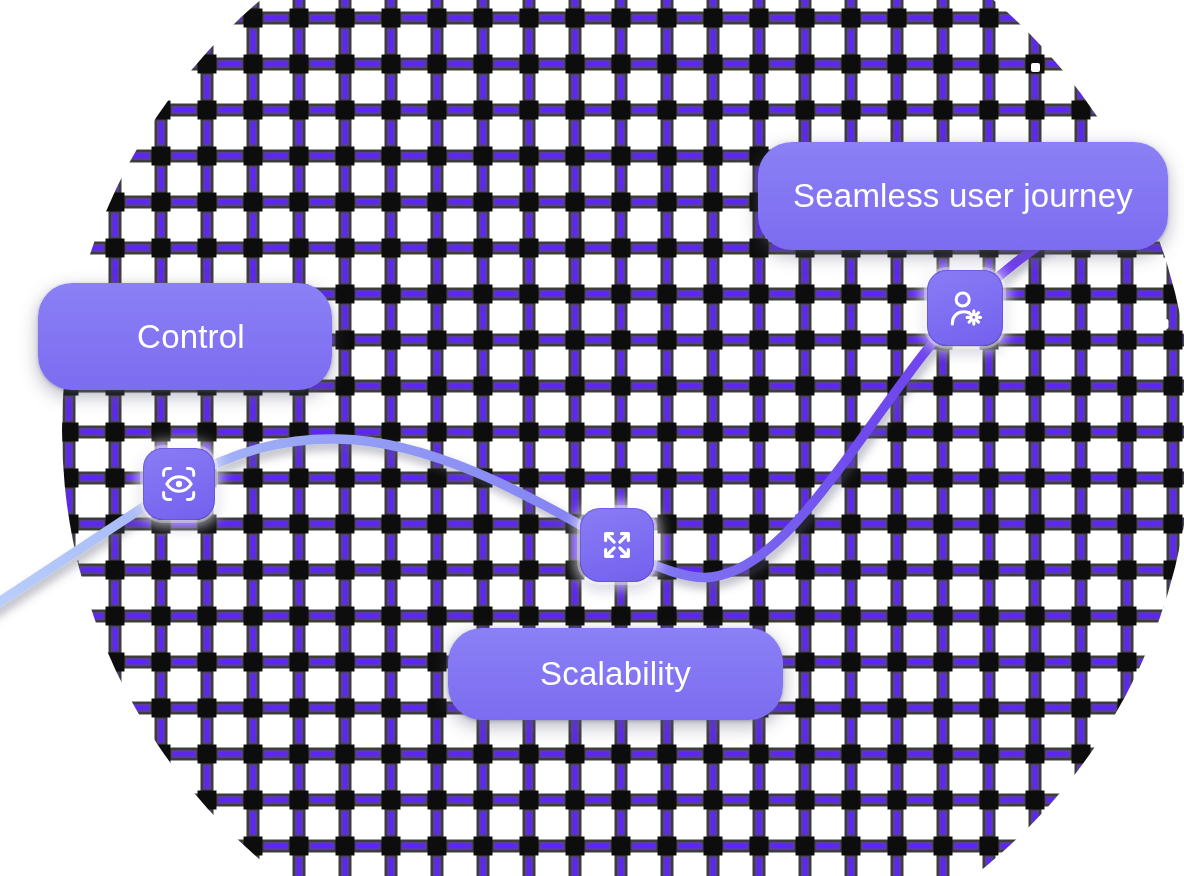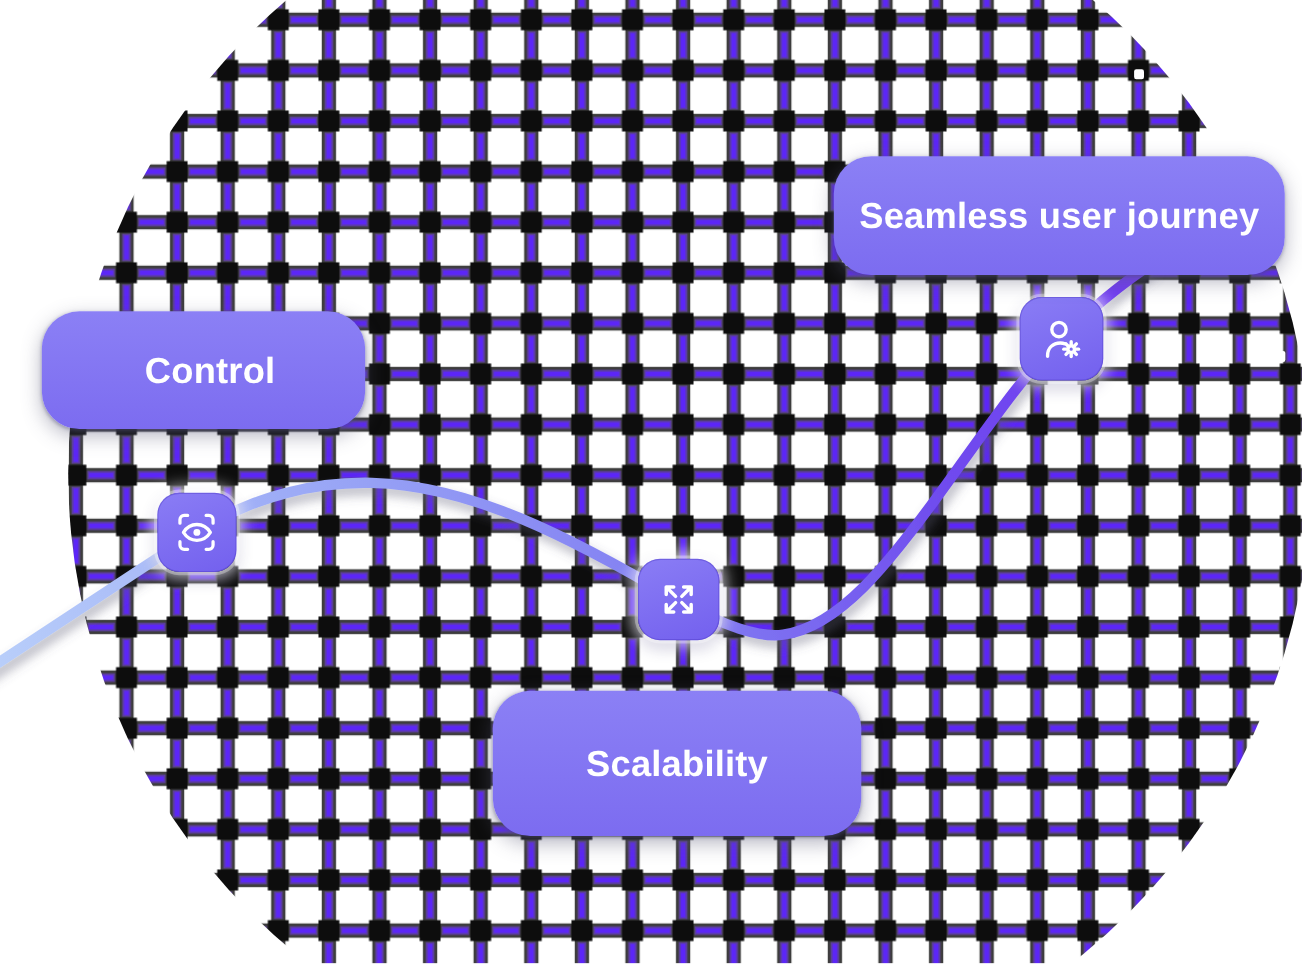--- a/index.html
+++ b/index.html
@@ -5,27 +5,27 @@
   html,body{margin:0;padding:0;background:#ffffff;}
   .stage{
     position:relative;width:1184px;height:876px;overflow:hidden;background:#ffffff;
     font-family:"Liberation Sans",sans-serif;
   }
   .bg{position:absolute;left:0;top:0;}
   .pill{
     position:absolute;display:flex;align-items:center;justify-content:center;
     border-radius:34px;
     background:linear-gradient(180deg,#8b80f5 0%,#7c6cf0 100%);
-    color:#ffffff;font-size:33px;font-weight:700;letter-spacing:.2px;
+    color:#ffffff;font-size:33px;font-weight:400;letter-spacing:.2px;
     box-shadow:0 6px 18px rgba(90,90,120,.45), 0 1px 3px rgba(70,70,110,.35);
     white-space:nowrap;
   }
   #pill-control{left:38px;top:283px;width:282px;height:107px;padding-left:12px;}
   #pill-seamless{left:758px;top:142px;width:410px;height:108px;}
-  #pill-scalability{left:448px;top:628px;width:335px;height:132px;}
+  #pill-scalability{left:448px;top:628px;width:335px;height:92px;}
   .badge{
     position:absolute;display:flex;align-items:center;justify-content:center;
     border-radius:20px;
     background:linear-gradient(160deg,#8a7df5 0%,#7360ee 100%);
     box-shadow:0 0 0 3px rgba(255,255,255,.30),
                0 0 14px 6px rgba(255,255,255,.65),
                0 6px 14px rgba(50,40,110,.35),
                inset 0 0 0 1px rgba(70,50,190,.35);
   }
   #badge-scan{left:143px;top:448px;width:72px;height:72px;}

